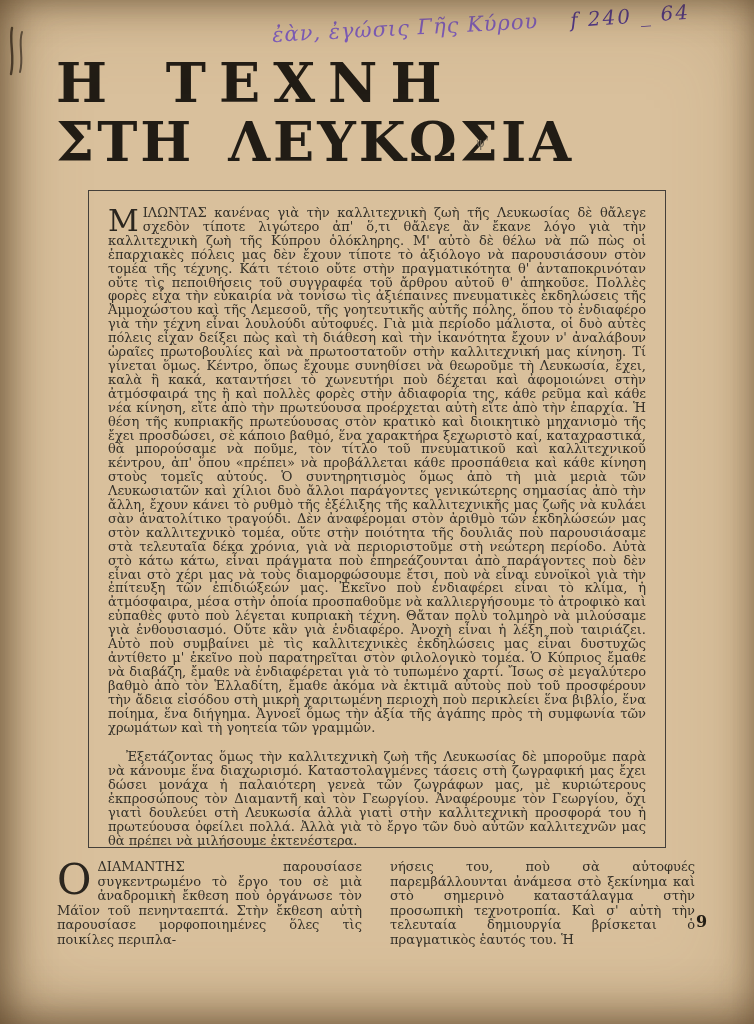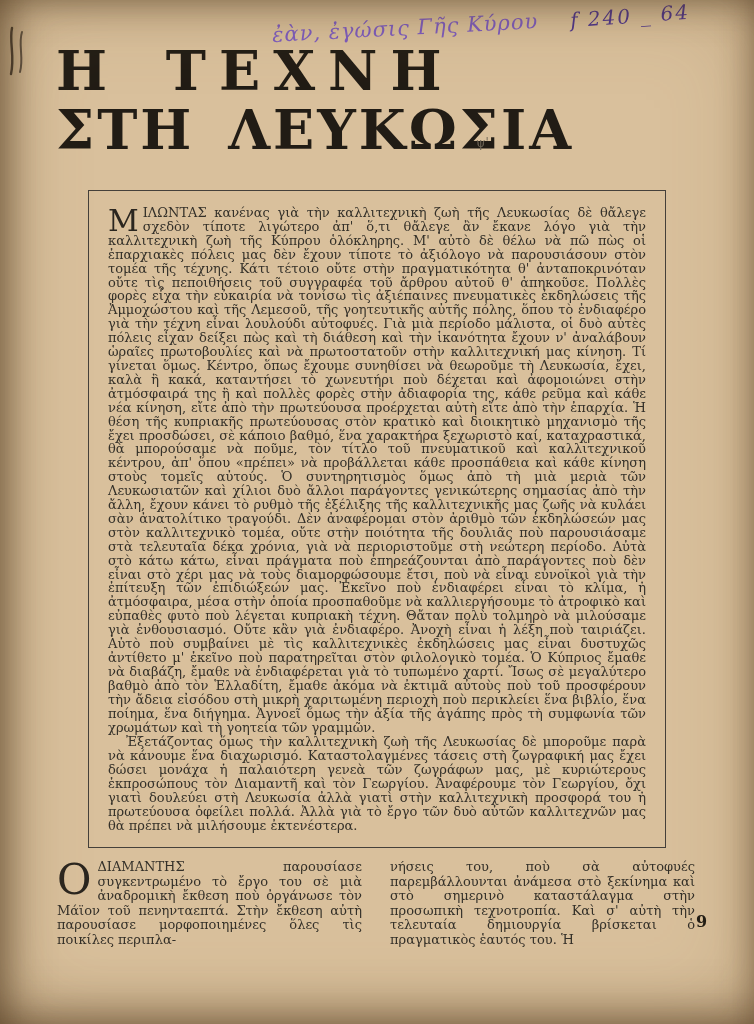--- a/index.html
+++ b/index.html
@@ -15,30 +15,30 @@
       inset -22px 0 34px -20px rgba(75,52,28,.38),
       inset 0 26px 38px -22px rgba(75,52,28,.42),
       inset 0 -34px 46px -24px rgba(75,52,28,.50),
       inset 0 0 90px rgba(125,92,52,.28);
   }
   .corner-scribble{position:absolute;left:6px;top:26px;z-index:2;}
   .hw{position:absolute;font-style:italic;z-index:3;white-space:nowrap;}
   .hw-center{left:272px;top:16px;font-size:21px;color:#7d5cc0;letter-spacing:1px;transform:rotate(-3deg);}
   .hw-right{left:570px;top:4px;font-size:20px;color:#4d3590;transform:rotate(-4deg);letter-spacing:2px;}
   .pencil{position:absolute;left:476px;top:136px;font-size:12px;color:#6e6557;z-index:2;}
-  .title{position:absolute;left:56px;top:44px;margin:0;color:#211c15;font-weight:700;z-index:2;}
+  .title{position:absolute;left:56px;top:56px;margin:0;color:#211c15;font-weight:700;z-index:2;}
   .t1{display:block;font-size:54px;line-height:1.0;letter-spacing:13px;word-spacing:14px;}
   .t2{display:block;font-size:54px;line-height:1.04;letter-spacing:3px;word-spacing:12px;margin-top:4px;}
   .box{
     position:absolute;left:88px;top:190px;width:578px;height:658px;
     border:1px solid #45403a;box-sizing:border-box;padding:15px 19px;
     overflow:hidden;z-index:2;
   }
   .box p{margin:0;font-size:13px;line-height:13.9px;text-align:justify;}
-  .box p.p2{text-indent:18px;margin-top:1px;}
+  .box p.p2{text-indent:18px;margin-top:16px;}
   .dropcap{float:left;font-size:30px;line-height:25px;padding:2px 4px 0 0;color:#2b261f;}
   .columns{position:absolute;left:57px;top:860px;width:638px;display:flex;gap:28px;z-index:2;}
   .col{flex:1;font-size:13px;line-height:14.6px;text-align:justify;margin:0;}
   .dropcap2{float:left;font-size:42px;line-height:35px;padding:2px 6px 0 0;color:#2b261f;}
   .pageno{position:absolute;left:696px;top:912px;font-size:16px;font-weight:700;color:#211c15;z-index:4;}
 </style>
 </head>
 <body>
 
 <div class="page">

